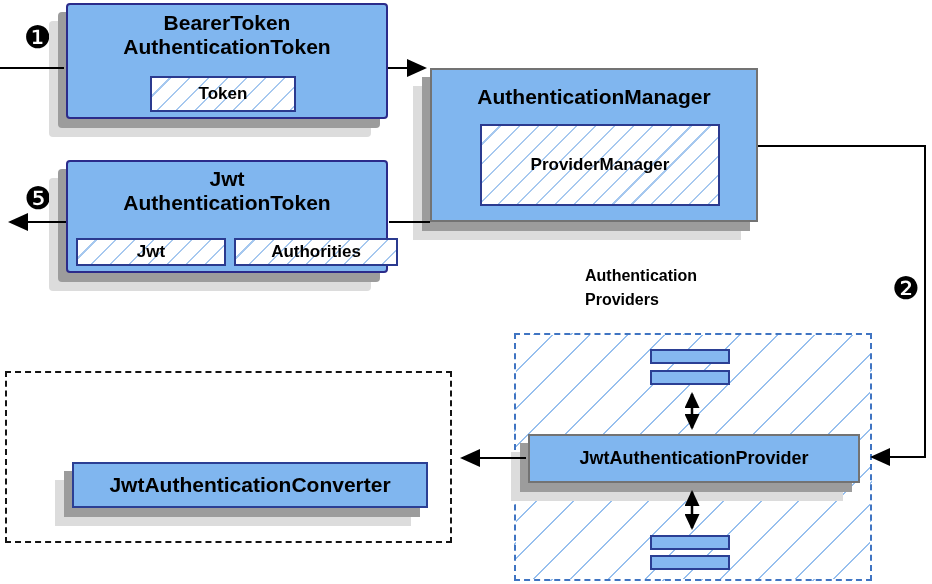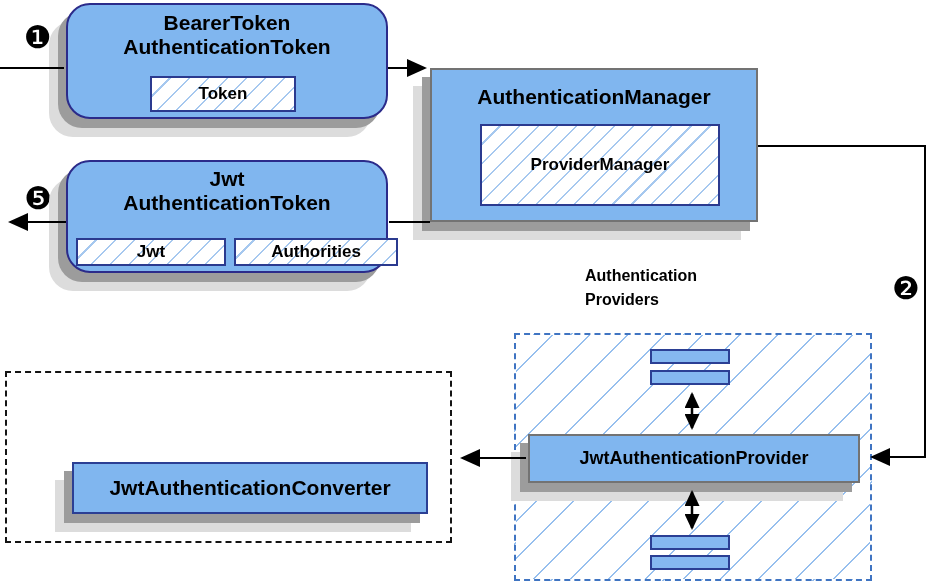--- a/index.html
+++ b/index.html
@@ -3,21 +3,21 @@
 <meta charset="utf-8">
 <style>
   html,body { margin:0; padding:0; background:#ffffff; }
   #canvas {
     position:relative; width:932px; height:584px; overflow:hidden;
     background:#ffffff; color:#000;
     font-family:"Liberation Sans", sans-serif; font-weight:700;
   }
   .node { position:absolute; box-sizing:border-box; background:#80b6ef; }
   .shadow { box-shadow:-8px 9px 0 0 #9c9c9c, -17px 18px 0 0 #dcdcdc; }
-  .rounded { border:2px solid #2b2b8a; border-radius:24px; }
+  .rounded { border:2px solid #2b2b8a; border-radius:4px; }
   .rect  { border:2px solid #737373; }
   .bluerect { border:2px solid #2b3f94; }
   .title { text-align:center; font-size:21px; line-height:24px; }
   .chip {
     position:absolute; box-sizing:border-box; border:2px solid #2b3a8f;
     background-color:#ffffff; text-align:center; font-size:17px;
     background-image:repeating-linear-gradient(135deg,
       rgba(255,255,255,0) 0px, rgba(255,255,255,0) 12px,
       #a6c8ef 12px, #a6c8ef 13.5px);
   }
@@ -87,21 +87,21 @@
 
   <div class="group-dashed-blue" style="left:514px; top:333px; width:358px; height:248px;">
     <div class="bar" style="left:134px; top:14px;"></div>
     <div class="bar" style="left:134px; top:35px;"></div>
     <div class="node rect shadow centerv" style="left:12px; top:99px; width:332px; height:49px; font-size:18px;">JwtAuthenticationProvider</div>
     <div class="bar" style="left:134px; top:200px;"></div>
     <div class="bar" style="left:134px; top:220px;"></div>
   </div>
 
   <div class="group-dashed-black" style="left:5px; top:371px; width:447px; height:172px;">
-    <div class="node bluerect shadow centerv" style="left:65px; top:89px; width:356px; height:52px; font-size:21px;">JwtAuthenticationConverter</div>
+    <div class="node bluerect shadow centerv" style="left:65px; top:89px; width:356px; height:46px; font-size:21px;">JwtAuthenticationConverter</div>
   </div>
 
   <svg class="overlay" width="932" height="584" viewBox="0 0 932 584">
     <defs>
       <marker id="ah" markerUnits="userSpaceOnUse" markerWidth="20" markerHeight="18" viewBox="0 0 20 18" refX="18" refY="9" orient="auto-start-reverse">
         <path d="M0,0 L20,9 L0,18 Z" fill="#000"></path>
       </marker>
       <marker id="ah2" markerUnits="userSpaceOnUse" markerWidth="16" markerHeight="15" viewBox="0 0 16 15" refX="14" refY="7.5" orient="auto-start-reverse">
         <path d="M0,0 L16,7.5 L0,15 Z" fill="#000"></path>
       </marker>

